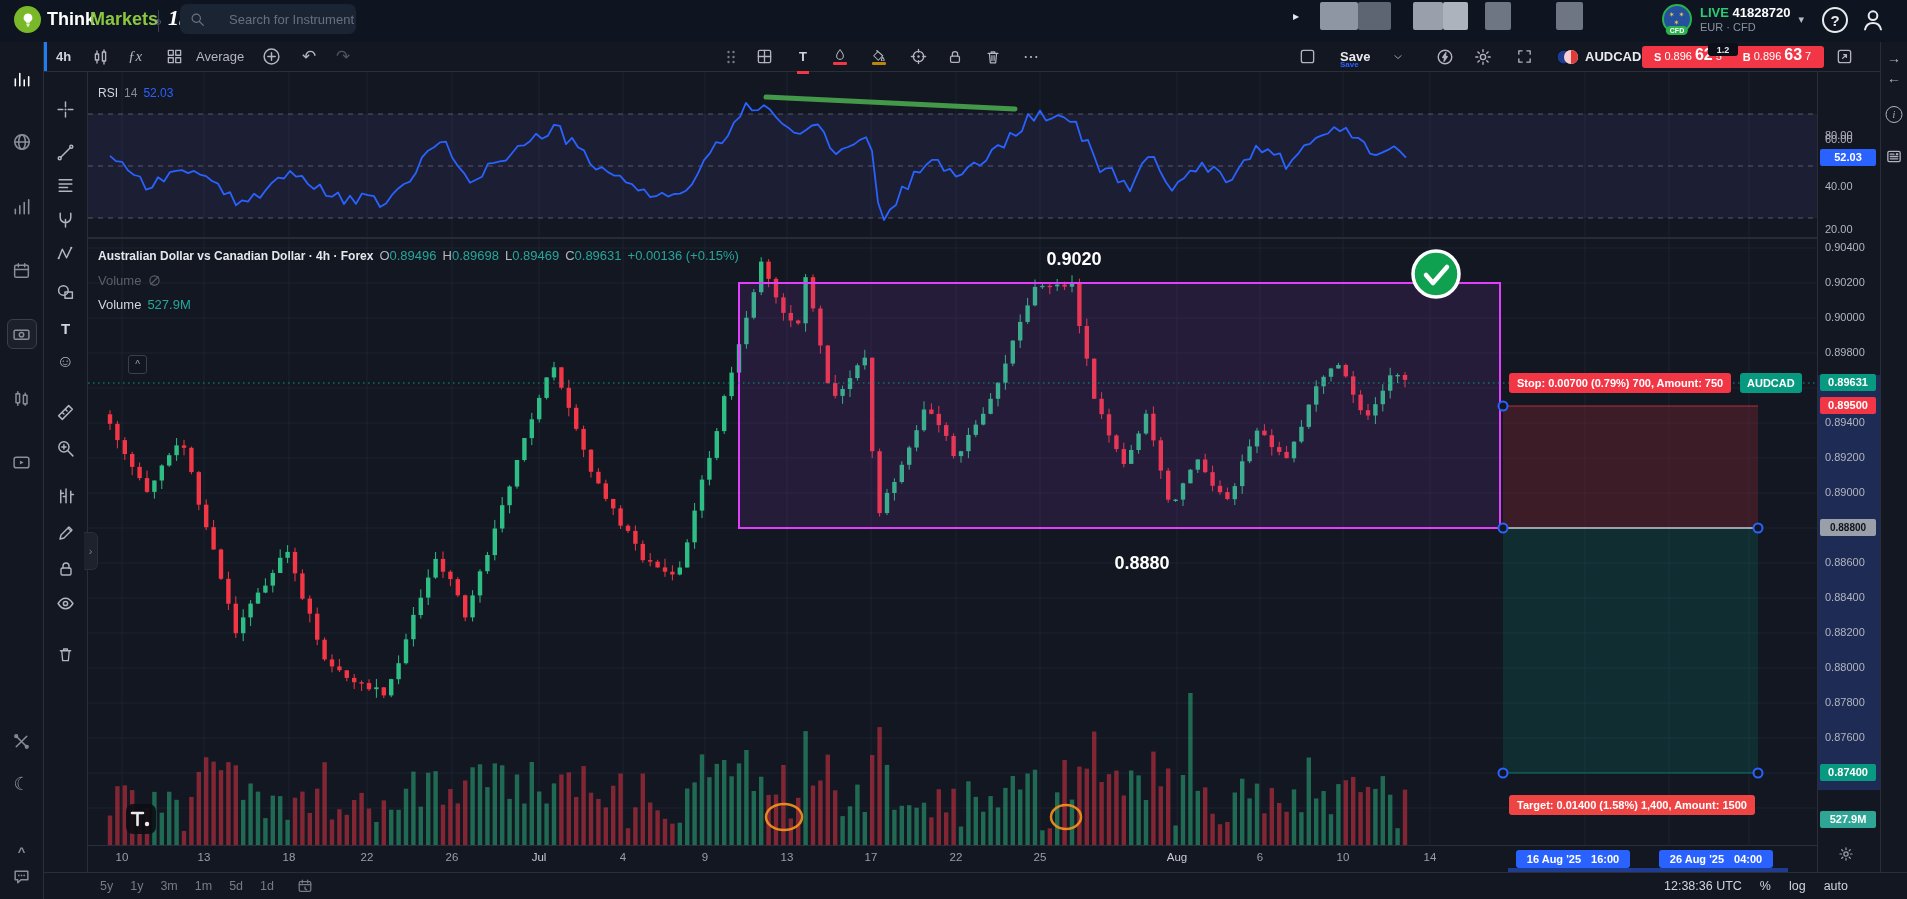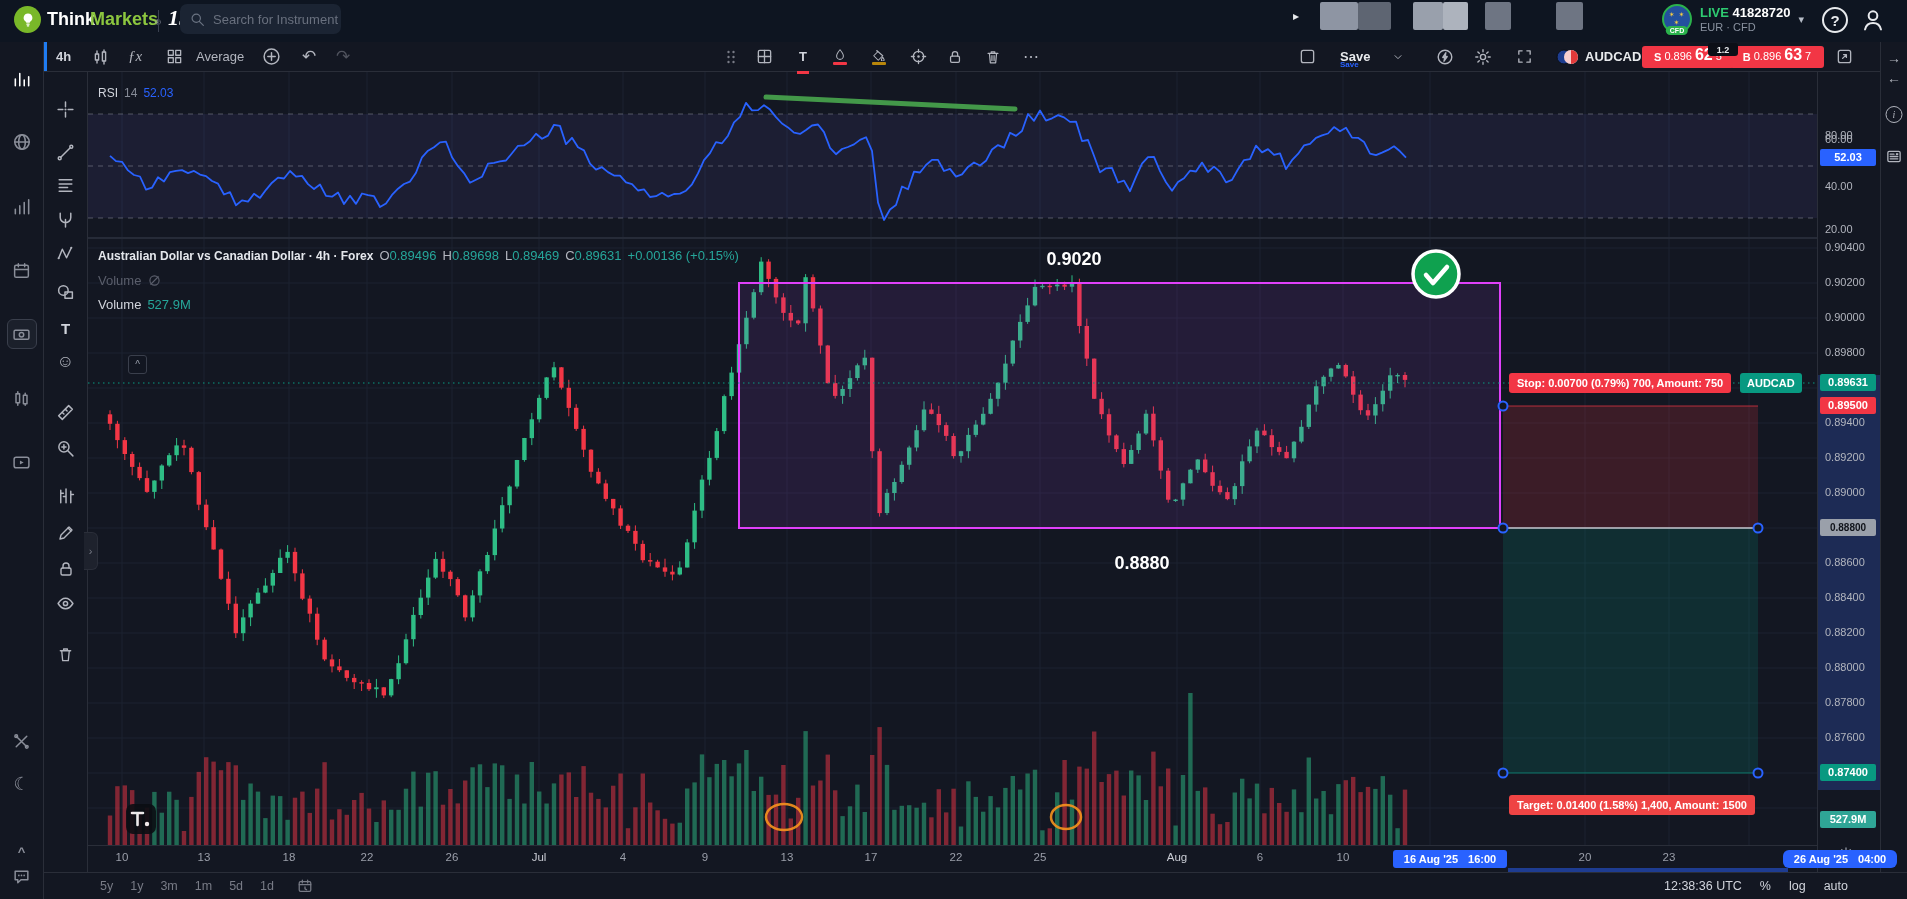--- a/index.html
+++ b/index.html
@@ -10,21 +10,21 @@
 
   
   #top-header{position:absolute;left:0;top:0;width:1907px;height:42px;background:#0e1521;}
   .brand{position:absolute;left:14px;top:6px;display:flex;align-items:center;gap:6px;font-size:18px;font-weight:bold;}
   .logo-circle{width:27px;height:27px;border-radius:50%;background:#79b829;display:flex;align-items:center;justify-content:center;}
   .brand-think{color:#ffffff;}
   .brand-markets{color:#8cc63f;margin-left:-5px;}
   .brand-reg{color:#9aa0ac;font-size:8px;margin-left:-3px;margin-top:-10px;}
   .brand-sep{position:absolute;left:158px;top:10px;width:1px;height:22px;background:#3a4150;}
   .anniv{position:absolute;left:168px;top:5px;color:#fff;font-family:"Liberation Serif",serif;font-style:italic;font-weight:bold;font-size:22px;}
-  .search{position:absolute;left:180px;top:4px;width:161px;height:30px;background:#1b2433;border-radius:7px;display:flex;align-items:center;gap:6px;padding:0 10px;box-sizing:border-box;color:#6b7483;}
+  .search{position:absolute;left:180px;top:4px;width:176px;height:30px;background:#1b2433;border-radius:7px;display:flex;align-items:center;gap:22px;padding:0 10px;box-sizing:border-box;color:#6b7483;}
   .search input{background:transparent;border:none;outline:none;color:#aeb4bf;font-size:13px;width:130px;}
   .search input::placeholder{color:#69707e;}
   .gblock{position:absolute;top:2px;height:28px;border-radius:2px;}
   .mini-caret{position:absolute;left:1293px;top:9px;color:#e8eaed;font-size:12px;}
   .account{position:absolute;left:1662px;top:4px;display:flex;align-items:center;gap:8px;cursor:pointer;}
   .flag{position:relative;width:30px;height:30px;border-radius:50%;background:#24509e;border:2px solid #2bb24c;box-sizing:border-box;}
   .flag .stars{position:absolute;left:0;top:5px;width:100%;text-align:center;color:#ffd23d;font-size:7px;letter-spacing:1px;}
   .flag .cfd{position:absolute;left:50%;bottom:-3px;transform:translateX(-50%);background:#2bb24c;color:#fff;font-size:7px;font-weight:bold;padding:1px 4px;border-radius:7px;}
   .acct-line1{font-size:13px;font-weight:bold;}
   .live{color:#2ecb71;}
@@ -1184,25 +1184,25 @@
         <div class="t-label" style="left: 868px;">22</div>
         <div class="t-label" style="left: 952px;">25</div>
         <div class="t-label month" style="left: 1089px;">Aug</div>
         <div class="t-label" style="left: 1172px;">6</div>
         <div class="t-label" style="left: 1255px;">10</div>
         <div class="t-label" style="left: 1342px;">14</div>
         <div class="t-label" style="left: 1497px;">20</div>
         <div class="t-label" style="left: 1581px;">23</div>
       </div>
     <div class="t-strip" style="left: 1420px; width: 280px;"></div>
-    <div class="t-badge" id="start-badge" style="left: 1305px; min-width: 114px;">
+    <div class="t-badge" id="start-badge" style="left: 1428px; min-width: 114px;">
       <span>16 Aug '25</span>
         <span>16:00</span>
     </div>
-    <div class="t-badge" id="end-badge" style="left: 1695px; min-width: 114px; border-radius: 6px;">
+    <div class="t-badge" id="end-badge" style="left: 1571px; min-width: 114px;">
       <span>26 Aug '25</span>
         <span>04:00</span>
     </div>
   </div>
 
   <footer id="bottom-bar">
     <div class="bb-left">
       <span class="bb-range">5y</span>
       <span class="bb-range">1y</span>
       <span class="bb-range">3m</span>

